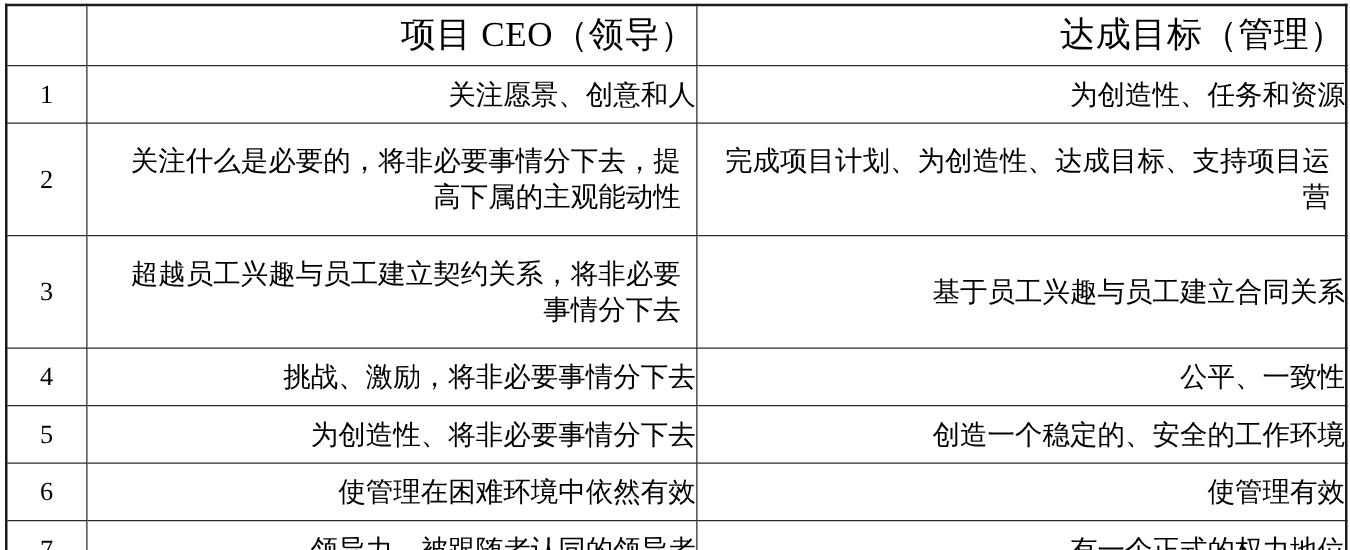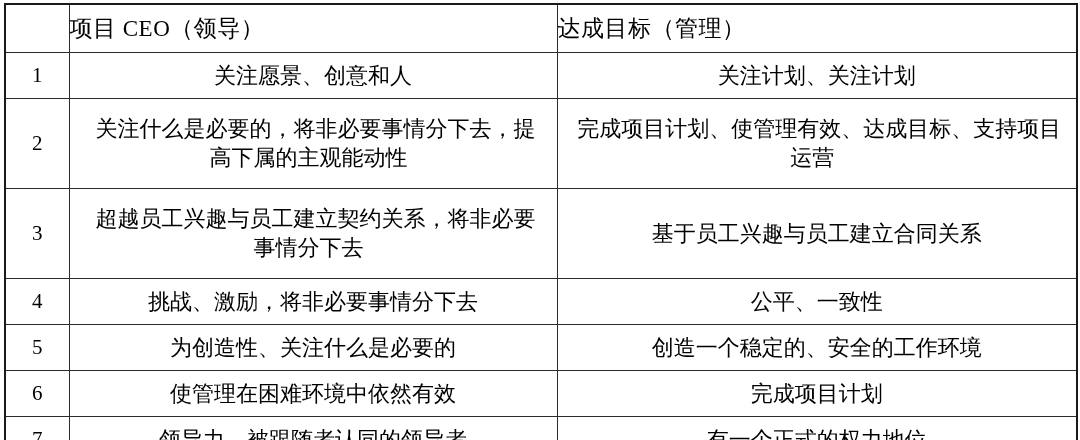--- a/index.html
+++ b/index.html
@@ -34,36 +34,36 @@
     border: 1px solid #2b2b2b;
     padding: 0;
     vertical-align: middle;
     font-weight: normal;
   }
   
   table.cmp {
     border: 2px solid #1a1a1a;
   }
   th.head {
-    text-align: left;
-    font-size: 23px;
+    text-align: right;
+    font-size: 28px;
     letter-spacing: 0.5px;
     height: 47px;
     line-height: 47px;
     white-space: nowrap;
   }
   td.idx {
     text-align: center;
     font-size: 21px;
   }
   td.cell {
     font-size: 22px;
     line-height: 1.32;
     padding: 4px 10px 5px 16px;
-    text-align: center;
+    text-align: right;
     margin-top: 48px;
   }
   td.cell.twoline {
     padding: 7px 12px 8px 3px;
     text-indent: 14px;
   }
   tr.r1 td, tr.r1 th { height: 42px; }
   tr.tall td { height: 74px; }
   tr.norm td { height: 45px; }
   .nowrapcell { white-space: nowrap; }
@@ -82,46 +82,46 @@
       <tr class="r1">
         <th class="head"></th>
         <th class="head">项目 CEO（领导）</th>
         <th class="head">达成目标（管理）</th>
       </tr>
     </thead>
     <tbody>
       <tr class="norm">
         <td class="idx">1</td>
         <td class="cell nowrapcell">关注愿景、创意和人</td>
-        <td class="cell nowrapcell">关注计划、关注计划</td>
+        <td class="cell nowrapcell">为创造性、任务和资源</td>
       </tr>
       <tr class="tall">
         <td class="idx">2</td>
         <td class="cell twoline">关注什么是必要的，将非必要事情分下去，提高下属的主观能动性</td>
-        <td class="cell twoline">完成项目计划、使管理有效、达成目标、支持项目运营</td>
+        <td class="cell twoline">完成项目计划、为创造性、达成目标、支持项目运营</td>
       </tr>
       <tr class="tall">
         <td class="idx">3</td>
         <td class="cell twoline">超越员工兴趣与员工建立契约关系，将非必要事情分下去</td>
         <td class="cell">基于员工兴趣与员工建立合同关系</td>
       </tr>
       <tr class="norm">
         <td class="idx">4</td>
         <td class="cell nowrapcell">挑战、激励，将非必要事情分下去</td>
         <td class="cell nowrapcell">公平、一致性</td>
       </tr>
       <tr class="norm">
         <td class="idx">5</td>
-        <td class="cell nowrapcell">为创造性、关注什么是必要的</td>
+        <td class="cell nowrapcell">为创造性、将非必要事情分下去</td>
         <td class="cell nowrapcell">创造一个稳定的、安全的工作环境</td>
       </tr>
       <tr class="norm">
         <td class="idx">6</td>
         <td class="cell nowrapcell">使管理在困难环境中依然有效</td>
-        <td class="cell nowrapcell">完成项目计划</td>
+        <td class="cell nowrapcell">使管理有效</td>
       </tr>
       <tr class="norm">
         <td class="idx">7</td>
         <td class="cell nowrapcell">领导力，被跟随者认同的领导者</td>
         <td class="cell nowrapcell">有一个正式的权力地位</td>
       </tr>
     </tbody>
   </table>
 </div>
 

